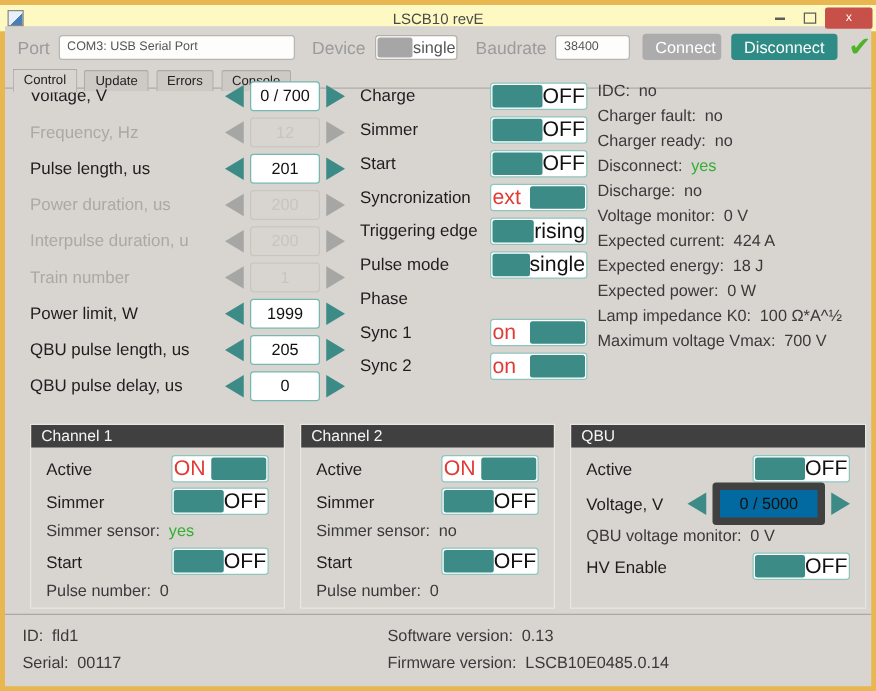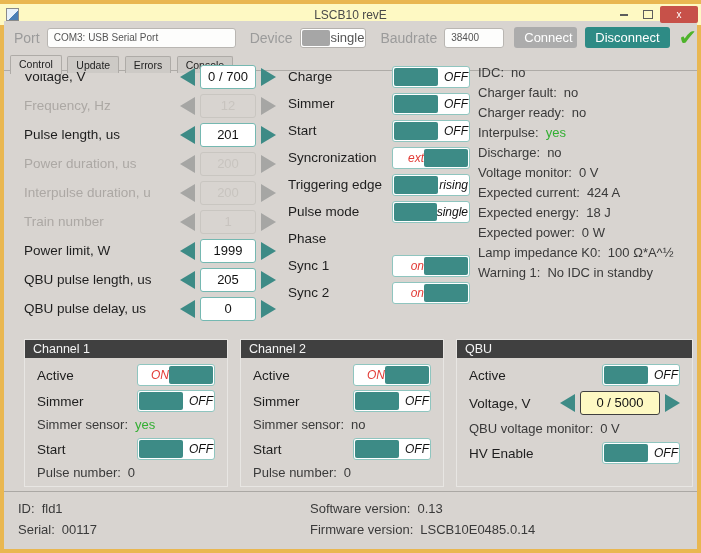--- a/index.html
+++ b/index.html
@@ -52,42 +52,42 @@
   .p-box{width:54px;height:22px;line-height:22px;text-align:center;background:#fff;border:1px solid #75B8B1;border-radius:3px;font-size:13px;color:#111;margin-right:5px;}
   .param-row.disabled .p-box{background:transparent;border-color:#C9C6C1;color:#C8C4BF;}
 
   
   #toggles{position:absolute;top:42px;left:284px;width:182px;}
   .toggle-row{height:27px;display:flex;align-items:center;}
   .t-label{flex:1;font-size:13.5px;color:#1E1E1E;}
   .toggle{display:flex;width:78px;height:22px;background:#fff;border:1px solid #8FC5BF;border-radius:3px;padding:1px;box-sizing:border-box;}
   .toggle.text-right{flex-direction:row-reverse;}
   .t-knob{width:44px;background:#3D8B86;border-radius:2px;}
-  .t-text{flex:1;text-align:right;font-size:12px;line-height:18px;color:#111;font-style:italic;}
+  .t-text{flex:1;text-align:left;font-size:17px;line-height:18px;color:#111;}
   .t-text.red{color:#E23B36;}
 
   
   #statuslines{position:absolute;top:44px;left:474px;width:218px;}
   .status-line{height:20px;font-size:13px;color:#3A3A3A;white-space:nowrap;}
   .s-value{margin-left:7px;}
   .s-value.green{color:#33AF33;}
 
   
   .panels{position:absolute;top:318px;left:20px;display:flex;gap:12px;}
   .panel{background:#D8D4D0;border:1px solid #E8E6E3;box-sizing:border-box;height:148px;}
   .panel.ch{width:204px;}
   .panel.qbu{width:237px;}
   .panel-header{height:18px;background:#404040;color:#F4F4F4;font-size:12.5px;line-height:18px;padding-left:8px;}
   .panel-body{padding:4px 12px 0 12px;}
   .panel-body .toggle-row{height:26px;}
   .panel-body .t-label{font-size:13.5px;}
   .status-line.small{height:22px;line-height:22px;}
   .qbu-volt-row{height:30px;display:flex;align-items:center;}
   .qbu-volt-row .p-label{flex:1;}
-  .qbu-box{width:78px;height:22px;line-height:22px;text-align:center;background:#fef9c3;border:1px solid #404040;border-radius:3px;font-size:13px;color:#111;margin-right:5px;}
+  .qbu-box{width:78px;height:22px;line-height:22px;text-align:center;background:#0369a1;border:6px solid #404040;border-radius:3px;font-size:13px;color:#111;margin-right:5px;}
 
   
   .footer-divider{position:absolute;top:470px;left:0;right:0;height:1px;background:#ABA8A4;}
   .footer{position:absolute;top:476px;left:0;right:0;}
   .f-line{position:absolute;font-size:13px;color:#3A3A3A;white-space:nowrap;}
   .f-id{left:14px;top:4px;}
   .f-serial{left:14px;top:25px;}
   .f-sw{left:306px;top:4px;}
   .f-fw{left:306px;top:25px;text-align:center;}
 </style>
@@ -277,21 +277,21 @@
 
   <div class="status-line">
     <span class="s-label">Charger fault:</span><span class="s-value">no</span>
   </div>
 
   <div class="status-line">
     <span class="s-label">Charger ready:</span><span class="s-value">no</span>
   </div>
 
   <div class="status-line">
-    <span class="s-label">Interpulse:</span><span class="s-value green">yes</span>
+    <span class="s-label">Disconnect:</span><span class="s-value green">yes</span>
   </div>
 
   <div class="status-line">
     <span class="s-label">Discharge:</span><span class="s-value">no</span>
   </div>
 
   <div class="status-line">
     <span class="s-label">Voltage monitor:</span><span class="s-value">0 V</span>
   </div>
 
@@ -304,24 +304,24 @@
   </div>
 
   <div class="status-line">
     <span class="s-label">Expected power:</span><span class="s-value">0 W</span>
   </div>
 
   <div class="status-line">
     <span class="s-label">Lamp impedance K0:</span><span class="s-value">100 Ω*A^½</span>
   </div>
 
-
-  <div class="status-line">
-    <span class="s-label">Warning 1:</span><span class="s-value">No IDC in standby</span>
-  </div>
+  <div class="status-line">
+    <span class="s-label">Maximum voltage Vmax:</span><span class="s-value">700 V</span>
+  </div>
+
 </div>
 
     <div class="panels">
       <div id="channels-host" style="display:contents">
   <div class="panel ch">
     <div class="panel-header">Channel 1</div>
     <div class="panel-body">
       <div class="toggle-row">
         <span class="t-label">Active</span>
         <span class="toggle text-left">

